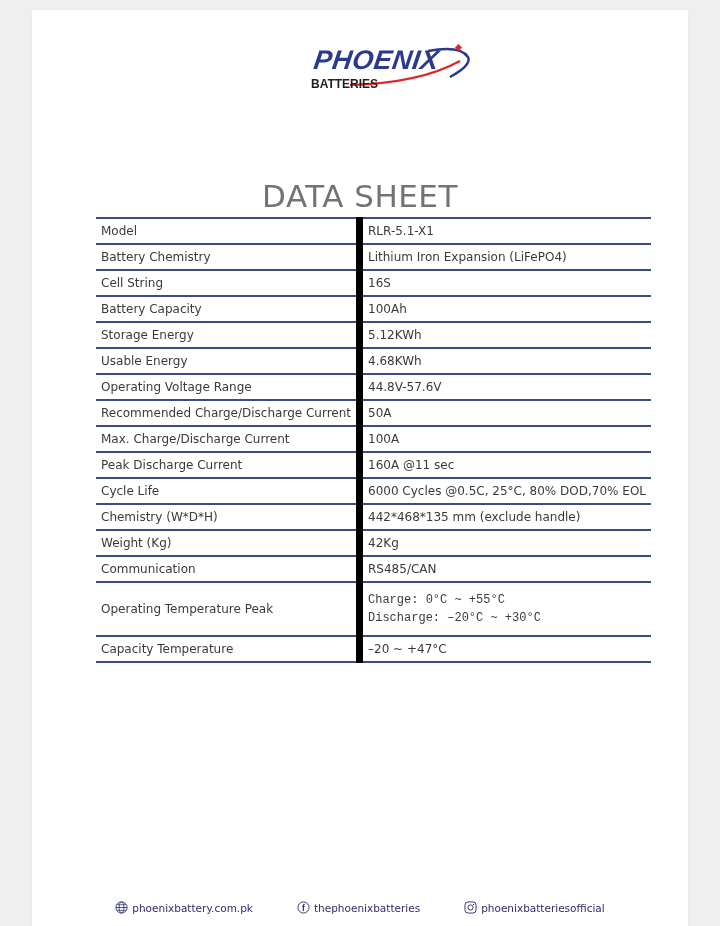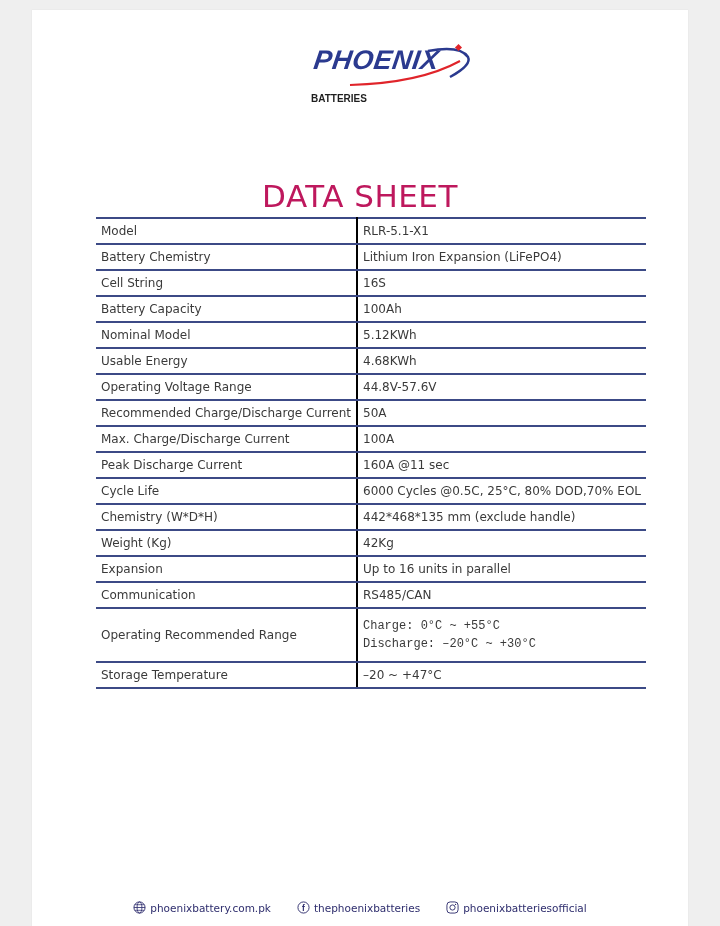--- a/index.html
+++ b/index.html
@@ -14,46 +14,46 @@
   .logo {
     position: absolute; left: 278px; top: 33px; width: 165px; height: 50px;
   }
   .logo-main {
     position: absolute; left: 4px; top: 2px;
     font-family: "Liberation Sans", sans-serif; font-weight: 900; font-style: italic;
     font-size: 27px; color: #2b3a8f; letter-spacing: 0.5px;
     transform: skewX(-8deg);
   }
   .logo-sub {
-    position: absolute; left: 1px; top: 50px;
-    font-family: "Liberation Sans", sans-serif; font-weight: 700; font-size: 10px; color: #1f1f1f;
+    position: absolute; left: 1px; top: 34px;
+    font-family: "Liberation Sans", sans-serif; font-weight: 700; font-size: 12px; color: #1f1f1f;
   }
   .logo-swoosh { position: absolute; left: 0; top: 0; width: 165px; height: 50px; }
   .title {
     position: absolute; left: 0; right: 0; top: 168px; text-align: center;
     font-family: "DejaVu Sans", sans-serif; font-size: 31px; font-weight: 400;
-    color: #be185d; letter-spacing: 0.5px;
+    color: #737373; letter-spacing: 0.5px;
   }
   table.spec {
     position: absolute; left: 96px; top: 217px; width: 526px;
     border-collapse: collapse;
   }
   table.spec td {
     border-top: 2px solid #3c4a86;
     border-bottom: 2px solid #3c4a86;
     font-size: 12px; color: #3a3a3a; padding: 0 5px; height: 24px;
     vertical-align: middle; white-space: nowrap;
   }
-  table.spec td.k { width: 248px; border-right: 2px solid #000000; }
+  table.spec td.k { width: 248px; border-right: 7px solid #000000; }
   table.spec td.v { }
   table.spec tr.tall td { height: 52px; }
   table.spec td.v .line { display: block; line-height: 18px; font-family: Liberation Mono, monospace; }
   .footer {
     position: absolute; left: 0; right: 0; top: 901px;
-    display: flex; justify-content: center; gap: 26px; align-items: center;
+    display: flex; justify-content: center; gap: 44px; align-items: center;
     font-size: 10.5px; color: #2e2d6d;
   }
   .footer .item { display: flex; align-items: center; gap: 4px; }
   .footer svg { width: 13px; height: 13px; }
 </style>
 </head>
 <body>
 
 <div class="page">
 
@@ -83,21 +83,21 @@
       </tr>
       <tr>
         <td class="k">Cell String</td>
         <td class="v">16S</td>
       </tr>
       <tr>
         <td class="k">Battery Capacity</td>
         <td class="v">100Ah</td>
       </tr>
       <tr>
-        <td class="k">Nominal Model</td>
+        <td class="k">Storage Energy</td>
         <td class="v">5.12KWh</td>
       </tr>
       <tr>
         <td class="k">Usable Energy</td>
         <td class="v">4.68KWh</td>
       </tr>
       <tr>
         <td class="k">Operating Voltage Range</td>
         <td class="v">44.8V-57.6V</td>
       </tr>
@@ -119,36 +119,32 @@
       </tr>
       <tr>
         <td class="k">Chemistry (W*D*H)</td>
         <td class="v">442*468*135 mm (exclude handle)</td>
       </tr>
       <tr>
         <td class="k">Weight (Kg)</td>
         <td class="v">42Kg</td>
       </tr>
       <tr>
-        <td class="k">Expansion</td>
-        <td class="v">Up to 16 units in parallel</td>
-      </tr>
-      <tr>
         <td class="k">Communication</td>
         <td class="v">RS485/CAN</td>
       </tr>
       <tr class="tall">
-        <td class="k">Operating Recommended Range</td>
+        <td class="k">Operating Temperature Peak</td>
         <td class="v">
           <span class="line">Charge: 0°C ~ +55°C</span>
           <span class="line">Discharge: –20°C ~ +30°C</span>
         </td>
       </tr>
       <tr>
-        <td class="k">Storage Temperature</td>
+        <td class="k">Capacity Temperature</td>
         <td class="v">–20 ~ +47°C</td>
       </tr>
     </tbody>
 </table>
 
 <div class="footer">
   <div class="item">
     <svg viewBox="0 0 14 14">
       <circle cx="7" cy="7" r="6" stroke="#2e2d6d" fill="none" stroke-width="1"></circle>
       <ellipse cx="7" cy="7" rx="2.6" ry="6" stroke="#2e2d6d" fill="none" stroke-width="0.9"></ellipse>

